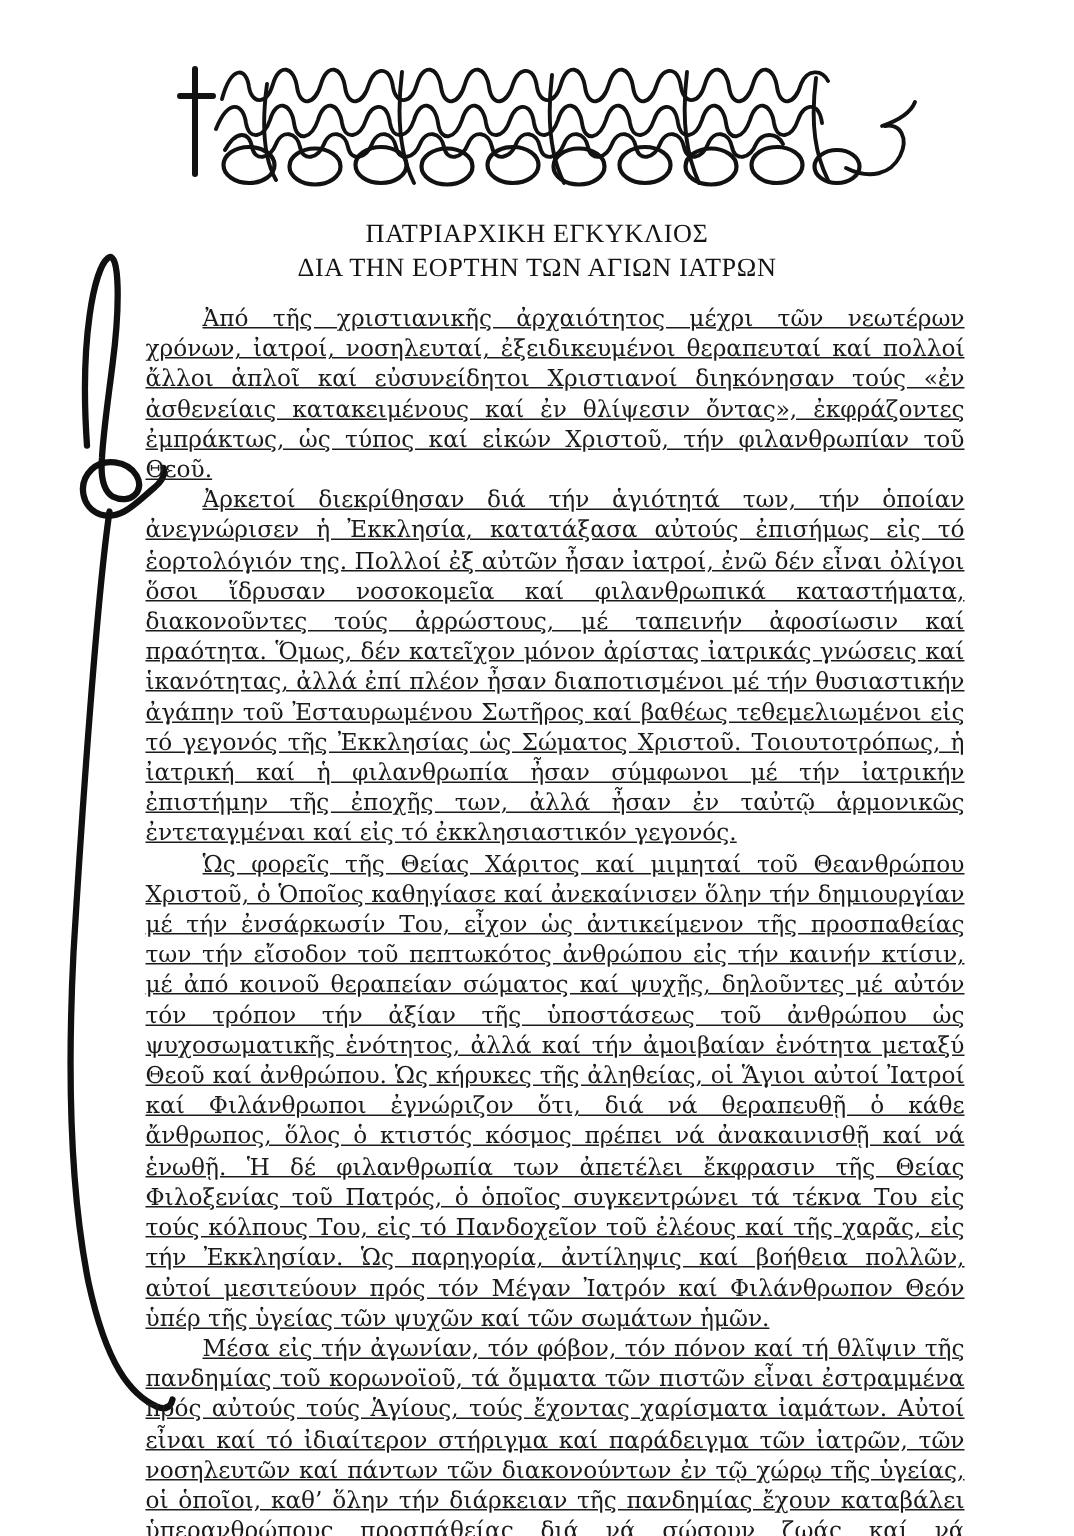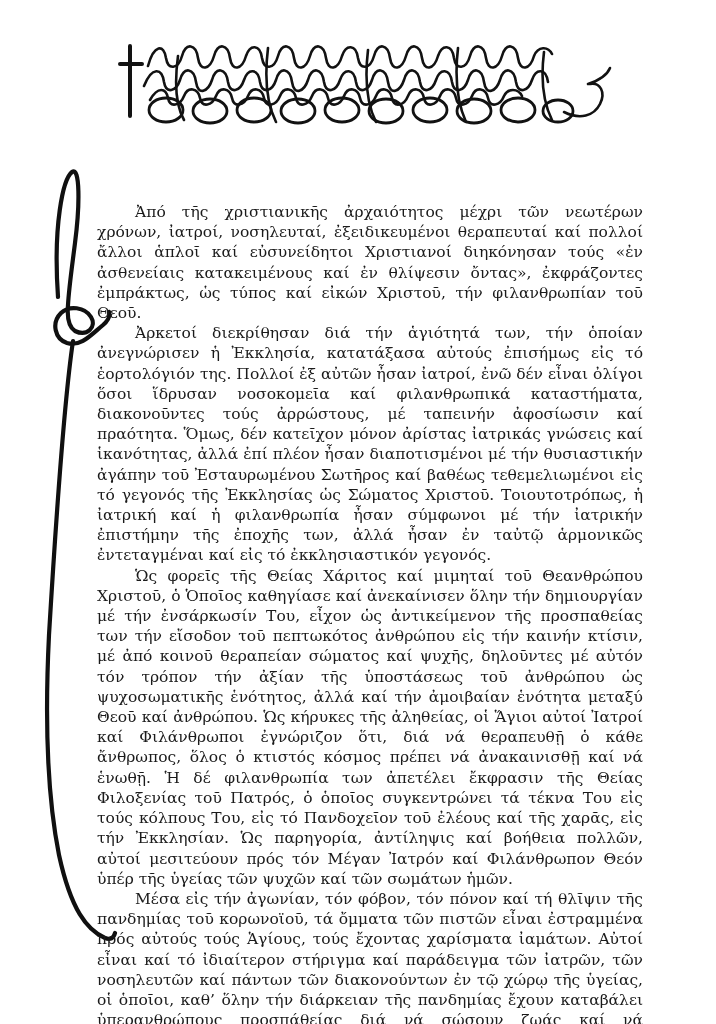--- a/index.html
+++ b/index.html
@@ -22,21 +22,21 @@
     color:#141414;
   }
   .margin-line { position:absolute; left:25px; top:155px; width:110px; height:800px; }
   .margin-line path { fill:none; stroke:#101010; stroke-width:4.2; stroke-linecap:round; }
   .body-text {
     position:absolute; top:202px; left:97px; width:546px;
     font-size:15.5px; line-height:20.2px;
     text-align:justify;
     color:#1b1b1b;
   }
-  .body-text p { margin:0; text-indent:38px; }
+  .body-text p { margin:0; text-indent:38px;text-decoration:underline; }
 </style>
 </head>
 <body>
 
 <div class="page">
 
   <svg class="signature" viewBox="0 0 496 92" aria-hidden="true">
     <path d="M12,10 V80 M2,28 H24" stroke-width="4"></path>
     <path stroke-width="2.6" d="M30,30 C36,8 46,8 48,22 C50,34 60,34 64,20 C68,6 78,8 80,22 C82,36 92,34 96,20 C100,6 110,8 112,22 C114,36 124,34 128,20 C132,8 142,8 144,22 C146,34 156,34 160,20 C164,6 174,8 176,22 C178,36 188,34 192,20 C196,6 206,8 208,22 C210,36 220,34 224,20 C228,8 238,8 240,22 C242,34 252,34 256,20 C260,6 270,8 272,22 C274,36 284,34 288,20 C292,6 302,8 304,22 C306,36 316,34 320,20 C324,8 334,8 336,22 C338,34 348,34 352,20 C356,6 366,8 368,22 C370,36 380,34 384,20 C388,6 398,8 400,22 C402,36 412,34 416,20 C420,10 430,10 434,18"></path>
     <path stroke-width="2.6" d="M26,50 C34,30 44,32 46,46 C48,58 58,56 62,44 C66,30 76,32 78,46 C80,60 90,56 94,44 C98,30 108,32 110,46 C112,58 122,56 126,44 C130,32 140,32 142,46 C144,58 154,56 158,44 C162,30 172,32 174,46 C176,60 186,56 190,44 C194,30 204,32 206,46 C208,58 218,56 222,44 C226,32 236,32 238,46 C240,58 250,56 254,44 C258,30 268,32 270,46 C272,60 282,56 286,44 C290,30 300,32 302,46 C304,58 314,56 318,44 C322,32 332,32 334,46 C336,58 346,56 350,44 C354,30 364,32 366,46 C368,60 378,56 382,44 C386,30 396,32 398,46 C400,58 410,56 414,44 C418,32 428,32 430,46"></path>
@@ -48,20 +48,24 @@
     <ellipse cx="224" cy="74" rx="17" ry="12" stroke-width="2.8"></ellipse>
     <ellipse cx="268" cy="75" rx="17" ry="12" stroke-width="2.8"></ellipse>
     <ellipse cx="312" cy="74" rx="17" ry="12" stroke-width="2.8"></ellipse>
     <ellipse cx="356" cy="75" rx="17" ry="12" stroke-width="2.8"></ellipse>
     <ellipse cx="400" cy="74" rx="17" ry="12" stroke-width="2.8"></ellipse>
     <ellipse cx="440" cy="75" rx="15" ry="11" stroke-width="2.8"></ellipse>
     <path stroke-width="2.6" d="M60,20 C56,50 58,70 66,84 M150,12 C146,45 150,70 158,86 M250,14 C246,48 250,70 258,86 M340,12 C336,46 340,68 348,86 M426,16 C422,48 426,68 434,84"></path>
     <path stroke-width="2.6" d="M446,76 C462,84 476,80 482,68 C488,56 482,46 472,48 M470,48 Q488,42 492,32"></path>
   </svg>
 
+  <header class="title-block">
+    <div>ΠΑΤΡΙΑΡΧΙΚΗ ΕΓΚΥΚΛΙΟΣ</div>
+    <div>ΔΙΑ ΤΗΝ ΕΟΡΤΗΝ ΤΩΝ ΑΓΙΩΝ ΙΑΤΡΩΝ</div>
+  </header>
 
   <svg class="margin-line" viewBox="0 0 110 800" aria-hidden="true">
     <path d="M33,142 C28,70 38,24 47,17 C55,11 55,50 50,88 C47,112 44,132 43,150 C42,162 44,172 50,176 C62,182 72,172 66,162 C60,152 44,150 36,158 C26,168 30,184 42,188 C56,192 66,180 78,170 Q 86,163 84,157"></path>
     <path d="M48,186 C40,240 30,380 24,480 C20,560 22,640 34,700 C46,755 62,775 80,783 Q 88,786 90,778"></path>
   </svg>
 
   <main class="body-text">
     <p>Ἀπό τῆς χριστιανικῆς ἀρχαιότητος μέχρι τῶν νεωτέρων χρόνων, ἰατροί, νοσηλευταί, ἐξειδικευμένοι θεραπευταί καί πολλοί ἄλλοι ἁπλοῖ καί εὐσυνείδητοι Χριστιανοί διηκόνησαν τούς «ἐν ἀσθενείαις κατακειμένους καί ἐν θλίψεσιν ὄντας», ἐκφράζοντες ἐμπράκτως, ὡς τύπος καί εἰκών Χριστοῦ, τήν φιλανθρωπίαν τοῦ Θεοῦ.</p>
     <p>Ἀρκετοί διεκρίθησαν διά τήν ἁγιότητά των, τήν ὁποίαν ἀνεγνώρισεν ἡ Ἐκκλησία, κατατάξασα αὐτούς ἐπισήμως εἰς τό ἑορτολόγιόν της. Πολλοί ἐξ αὐτῶν ἦσαν ἰατροί, ἐνῶ δέν εἶναι ὀλίγοι ὅσοι ἵδρυσαν νοσοκομεῖα καί φιλανθρωπικά καταστήματα, διακονοῦντες τούς ἀρρώστους, μέ ταπεινήν ἀφοσίωσιν καί πραότητα. Ὅμως, δέν κατεῖχον μόνον ἀρίστας ἰατρικάς γνώσεις καί ἱκανότητας, ἀλλά ἐπί πλέον ἦσαν διαποτισμένοι μέ τήν θυσιαστικήν ἀγάπην τοῦ Ἐσταυρωμένου Σωτῆρος καί βαθέως τεθεμελιωμένοι εἰς τό γεγονός τῆς Ἐκκλησίας ὡς Σώματος Χριστοῦ. Τοιουτοτρόπως, ἡ ἰατρική καί ἡ φιλανθρωπία ἦσαν σύμφωνοι μέ τήν ἰατρικήν ἐπιστήμην τῆς ἐποχῆς των, ἀλλά ἦσαν ἐν ταὐτῷ ἁρμονικῶς ἐντεταγμέναι καί εἰς τό ἐκκλησιαστικόν γεγονός.</p>
     <p>Ὡς φορεῖς τῆς Θείας Χάριτος καί μιμηταί τοῦ Θεανθρώπου Χριστοῦ, ὁ Ὁποῖος καθηγίασε καί ἀνεκαίνισεν ὅλην τήν δημιουργίαν μέ τήν ἐνσάρκωσίν Του, εἶχον ὡς ἀντικείμενον τῆς προσπαθείας των τήν εἴσοδον τοῦ πεπτωκότος ἀνθρώπου εἰς τήν καινήν κτίσιν, μέ ἀπό κοινοῦ θεραπείαν σώματος καί ψυχῆς, δηλοῦντες μέ αὐτόν τόν τρόπον τήν ἀξίαν τῆς ὑποστάσεως τοῦ ἀνθρώπου ὡς ψυχοσωματικῆς ἑνότητος, ἀλλά καί τήν ἀμοιβαίαν ἑνότητα μεταξύ Θεοῦ καί ἀνθρώπου. Ὡς κήρυκες τῆς ἀληθείας, οἱ Ἅγιοι αὐτοί Ἰατροί καί Φιλάνθρωποι ἐγνώριζον ὅτι, διά νά θεραπευθῇ ὁ κάθε ἄνθρωπος, ὅλος ὁ κτιστός κόσμος πρέπει νά ἀνακαινισθῇ καί νά ἑνωθῇ. Ἡ δέ φιλανθρωπία των ἀπετέλει ἔκφρασιν τῆς Θείας Φιλοξενίας τοῦ Πατρός, ὁ ὁποῖος συγκεντρώνει τά τέκνα Του εἰς τούς κόλπους Του, εἰς τό Πανδοχεῖον τοῦ ἐλέους καί τῆς χαρᾶς, εἰς τήν Ἐκκλησίαν. Ὡς παρηγορία, ἀντίληψις καί βοήθεια πολλῶν, αὐτοί μεσιτεύουν πρός τόν Μέγαν Ἰατρόν καί Φιλάνθρωπον Θεόν ὑπέρ τῆς ὑγείας τῶν ψυχῶν καί τῶν σωμάτων ἡμῶν.</p>

